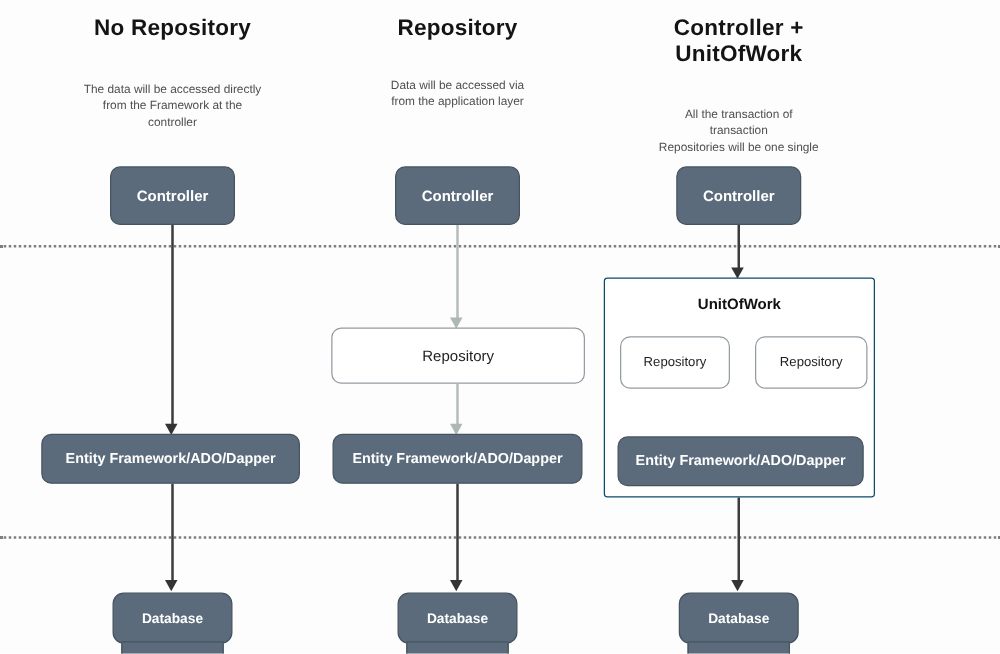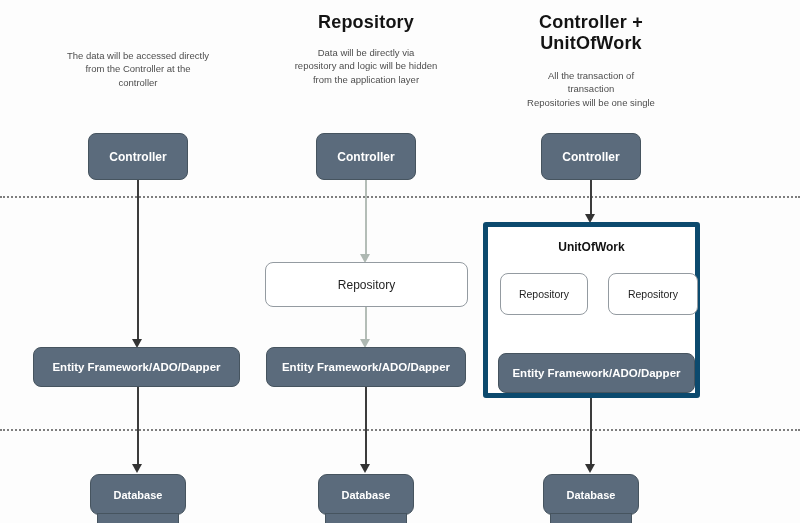--- a/index.html
+++ b/index.html
@@ -9,20 +9,21 @@
     -webkit-font-smoothing:antialiased;
   }
   
   .col-title{
     position:absolute;text-align:center;font-size:18px;font-weight:700;
     color:#141414;line-height:1.15;letter-spacing:.2px;
   }
   .col-desc{
     position:absolute;text-align:center;font-size:9.5px;color:#4e4e4e;
     line-height:1.4;
+    margin-top:16px;
   }
   .col-desc span{display:block;}
   
   .node{
     position:absolute;display:flex;align-items:center;justify-content:center;
     box-sizing:border-box;text-align:center;
   }
   .dark{
     background:#5b6b7c;border:1px solid #46545f;border-radius:8px;
     color:#ffffff;font-weight:700;
@@ -31,21 +32,21 @@
   .fs115{font-size:11.5px;}
   .fs11{font-size:11px;}
   
   .light-node{
     background:#ffffff;border:1px solid #949ba1;border-radius:8px;
     color:#1f1f1f;font-size:12px;font-weight:400;
   }
   
   .uow{
     position:absolute;left:483px;top:222px;width:217px;height:176px;
-    background:#ffffff;border:5px solid #0c4a6e;border-radius:3px;
+    background:#ffffff;border:1px solid #0c4a6e;border-radius:3px;
     box-sizing:border-box;
   }
   .uow-label{
     position:absolute;left:0;top:13px;width:100%;text-align:center;
     font-size:12px;font-weight:700;color:#111111;
   }
   
   .vline{position:absolute;width:2px;}
   .vline.dk{background:#3c3c3c;}
   .vline.lt{background:#b4bdb7;}
@@ -67,43 +68,43 @@
   }
 </style>
 </head>
 <body>
 
 <div class="stage">
 
   <div class="dotted" style="top:196px;"></div>
   <div class="dotted" style="top:429px;"></div>
 
+  <div class="col-title" style="left:28px;top:12px;width:220px;">No Repository</div>
   <div class="col-desc" style="left:53px;top:49px;width:170px;">
     <span>The data will be accessed directly</span>
-    <span>from the Controller at the</span>
+    <span>from the Framework at the</span>
     <span>controller</span>
   </div>
 
   <div class="node dark fs12" style="left:88px;top:133px;width:100px;height:47px;">Controller</div>
 
   <div class="vline dk" style="left:137px;top:180px;height:160px;"></div>
   <div class="arrow dk" style="left:132px;top:339px;"></div>
 
   <div class="node dark fs115" style="left:33px;top:347px;width:207px;height:40px;">Entity Framework/ADO/Dapper</div>
 
   <div class="vline dk" style="left:137px;top:387px;height:78px;"></div>
   <div class="arrow dk" style="left:132px;top:464px;"></div>
 
   <div class="node dark fs11" style="left:90px;top:474px;width:96px;height:41px;border-radius:9px;">Database</div>
   <div class="db-ext" style="left:97px;top:513px;"></div>
 
   <div class="col-title" style="left:256px;top:12px;width:220px;">Repository</div>
   <div class="col-desc" style="left:276px;top:46px;width:180px;">
-    <span>Data will be directly via</span>
-    <span>repository and logic will be hidden</span>
+    <span>Data will be accessed via</span>
     <span>from the application layer</span>
   </div>
 
   <div class="node dark fs12" style="left:316px;top:133px;width:100px;height:47px;">Controller</div>
 
   <div class="vline lt" style="left:365px;top:180px;height:75px;"></div>
   <div class="arrow lt" style="left:360px;top:254px;"></div>
 
   <div class="node light-node" style="left:265px;top:262px;width:203px;height:45px;">Repository</div>
 

